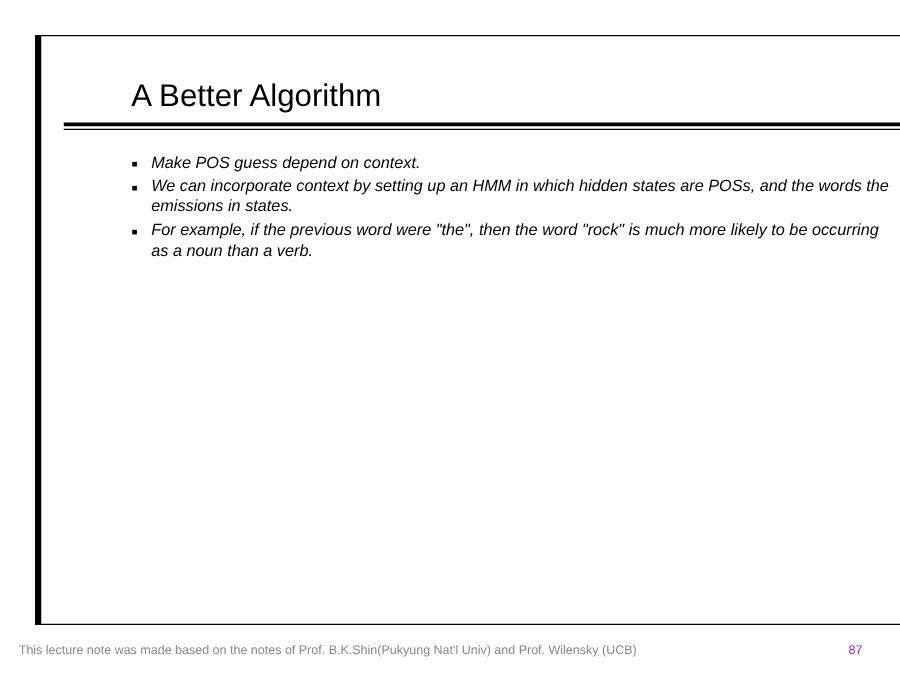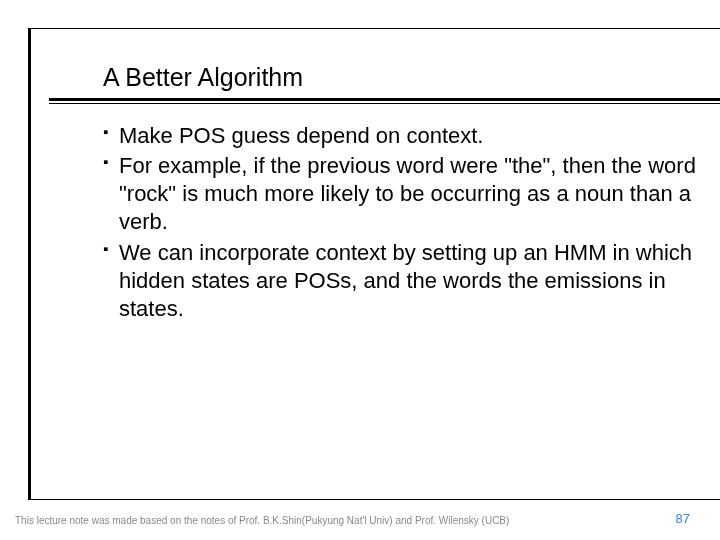--- a/index.html
+++ b/index.html
@@ -11,45 +11,46 @@
     position: relative;
     overflow: hidden;
   }
   .slide-frame {
     position: absolute;
     top: 28px;
     left: 28px;
     right: 0;
     bottom: 40px;
     border-top: 1px solid #000;
-    border-left: 3px solid #000000;
+    border-left: 5px solid #000000;
     border-bottom: 1px solid #000;
     padding: 34px 0 0 70px;
   }
   .title {
     font-size: 25px;
     font-weight: normal;
     color: #000;
     margin-bottom: 6px;
     padding-left: 2px;
   }
   .title-rule {
     border: none;
     border-top: 3px solid #000;
     border-bottom: 1px solid #000;
     height: 6px;
     margin: 0 0 18px -52px;
     width: calc(100% + 52px);
   }
   .bullets {
     list-style: none;
-    font-size: 22px;
+    font-size: 13px;
     line-height: 1.28;
     color: #000;
     padding-left: 2px;
+    font-style: italic;
   }
   .bullets li {
     position: relative;
     padding-left: 16px;
     margin-bottom: 2px;
   }
   .bullets li::before {
     content: "▪";
     position: absolute;
     left: 0;
@@ -61,33 +62,33 @@
     bottom: 14px;
     left: 15px;
     right: 30px;
     display: flex;
     justify-content: space-between;
     align-items: flex-end;
     font-size: 10px;
     color: #888;
   }
   .page-num {
-    font-size: 13px;
-    color: #3b82f6;
+    font-size: 10px;
+    color: #a21caf;
   }
 </style>
 </head>
 <body>
 
 <div class="slide-frame">
   <h1 class="title">A Better Algorithm</h1>
   <hr class="title-rule">
   <ul class="bullets">
     <li>Make POS guess depend on context.</li>
+    <li>We can incorporate context by setting up an HMM in which hidden states are POSs, and the words the emissions in states.</li>
     <li>For example, if the previous word were "the", then the word "rock" is much more likely to be occurring as a noun than a verb.</li>
-    <li>We can incorporate context by setting up an HMM in which hidden states are POSs, and the words the emissions in states.</li>
   </ul>
 </div>
 
 <div class="footer">
   <span>This lecture note was made based on the notes of Prof. B.K.Shin(Pukyung Nat'l Univ) and Prof. Wilensky (UCB)</span>
   <span class="page-num">87</span>
 </div>
 
 </body></html>

